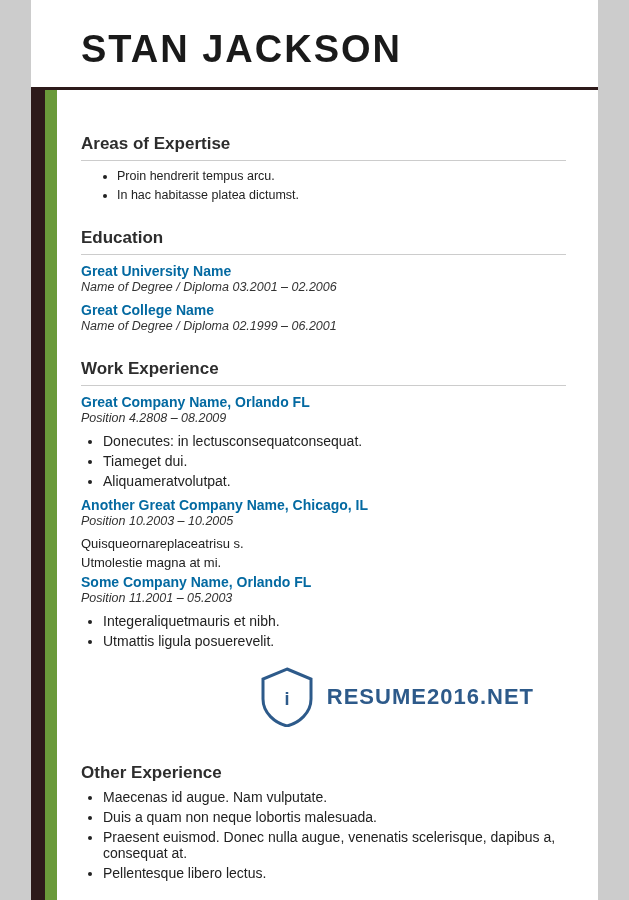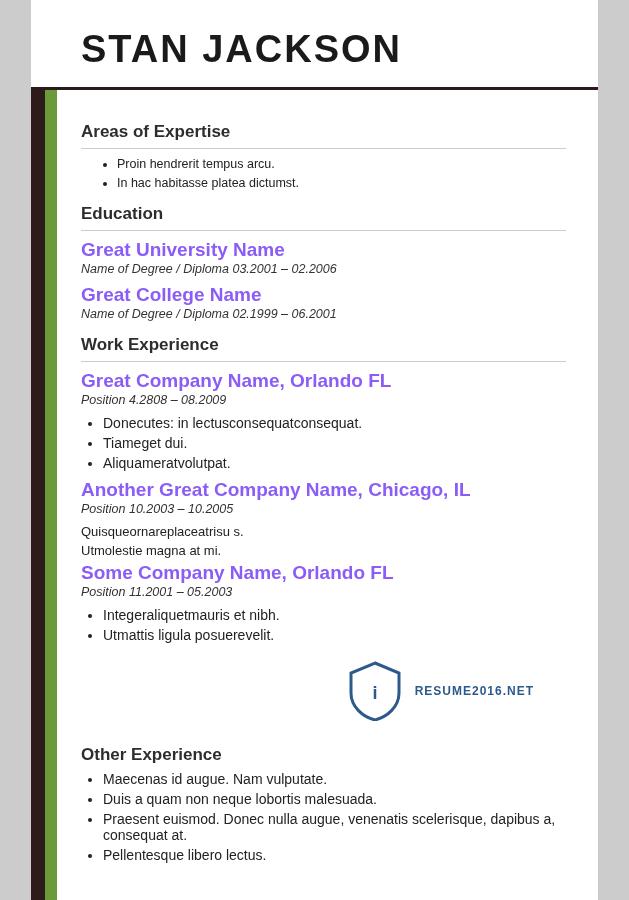--- a/index.html
+++ b/index.html
@@ -50,32 +50,32 @@
     }
     
     .content {
       padding: 18px 32px 18px 50px;
       position: relative;
     }
     .section-title {
       font-size: 17px;
       font-weight: 700;
       color: #2d2d2d;
-      margin-top: 14px;
+      margin-top: 26px;
       margin-bottom: 6px;
     }
     .section-divider {
       border: none;
       border-top: 1.5px solid #ccc;
       margin-bottom: 8px;
     }
     .company-name {
-      color: #8b5cf6;
+      color: #0369a1;
       font-weight: 700;
-      font-size: 19px;
+      font-size: 14px;
       margin-bottom: 1px;
     }
     .degree-date {
       font-style: italic;
       font-size: 12.5px;
       color: #333;
       margin-bottom: 8px;
     }
     .bullet-list {
       list-style: disc;
@@ -108,21 +108,21 @@
       justify-content: flex-end;
       align-items: center;
       padding: 10px 32px 10px 0;
       gap: 14px;
     }
     .shield-icon {
       width: 52px;
       height: 60px;
     }
     .watermark-text {
-      font-size: 12px;
+      font-size: 22px;
       font-weight: 900;
       color: #2d5a8a;
       letter-spacing: 1px;
     }
   </style>
 </head>
 <body>
 
 <div class="page">
   <div class="sidebar-dark"></div>

